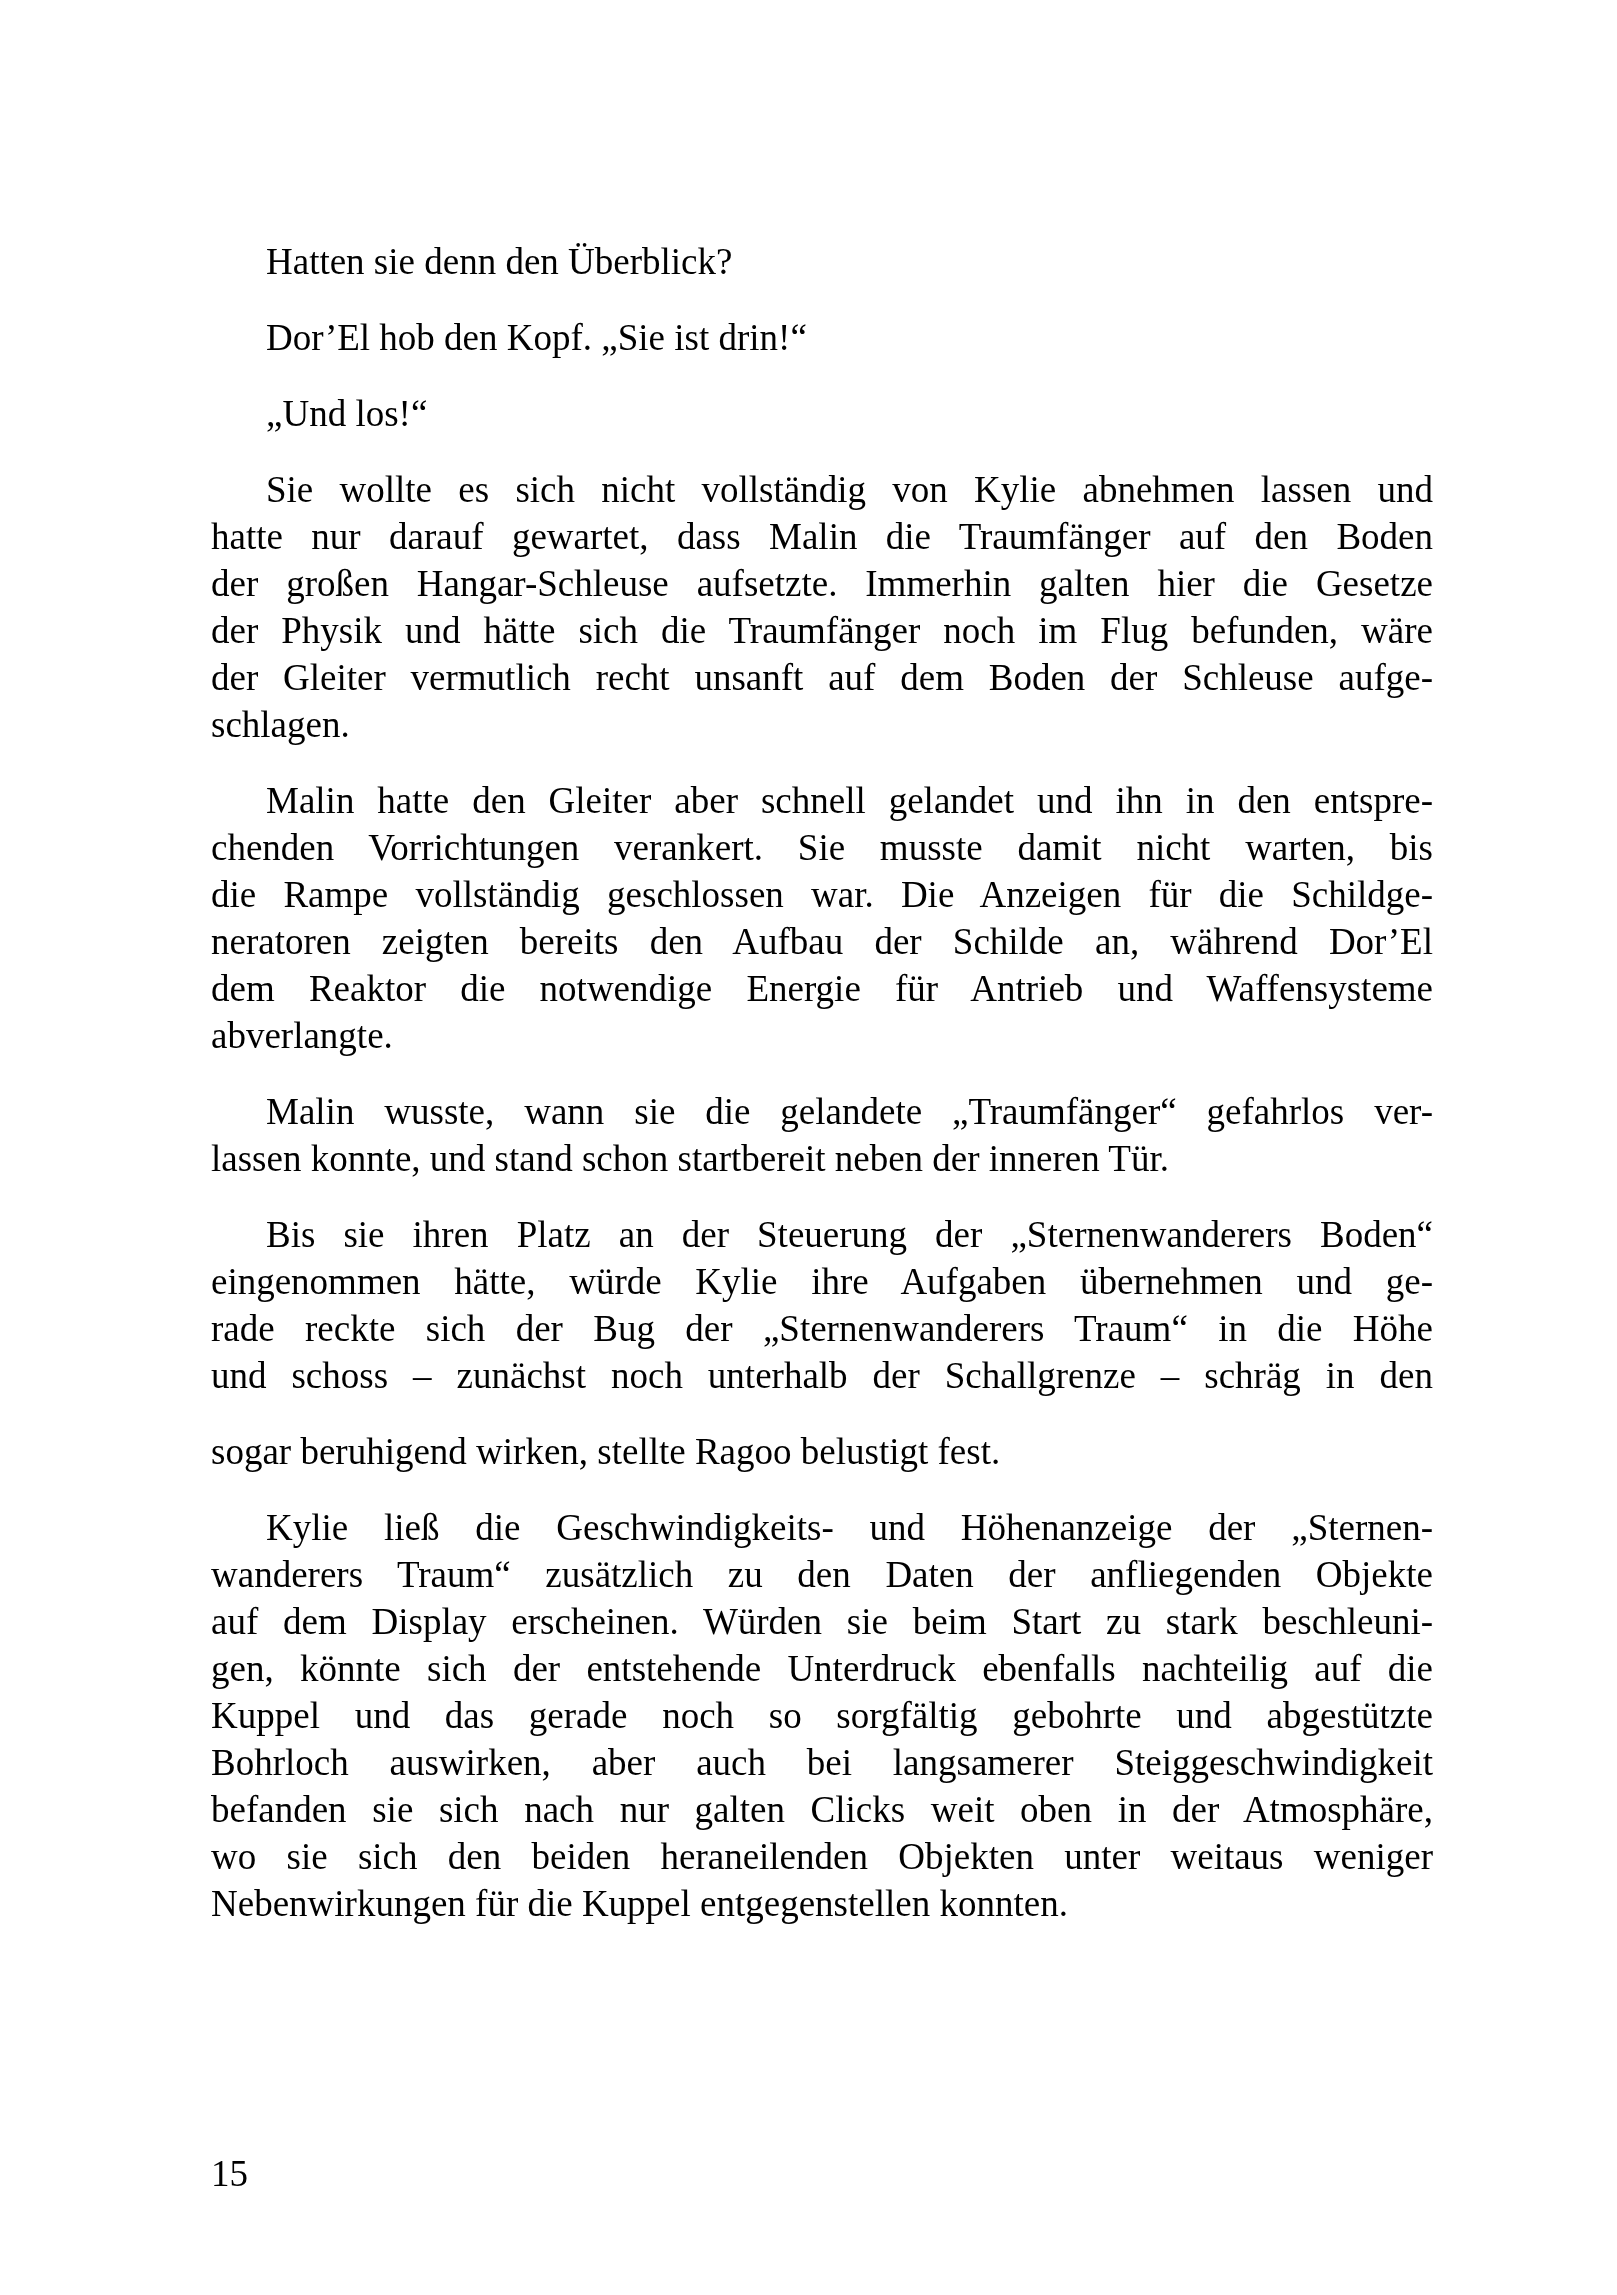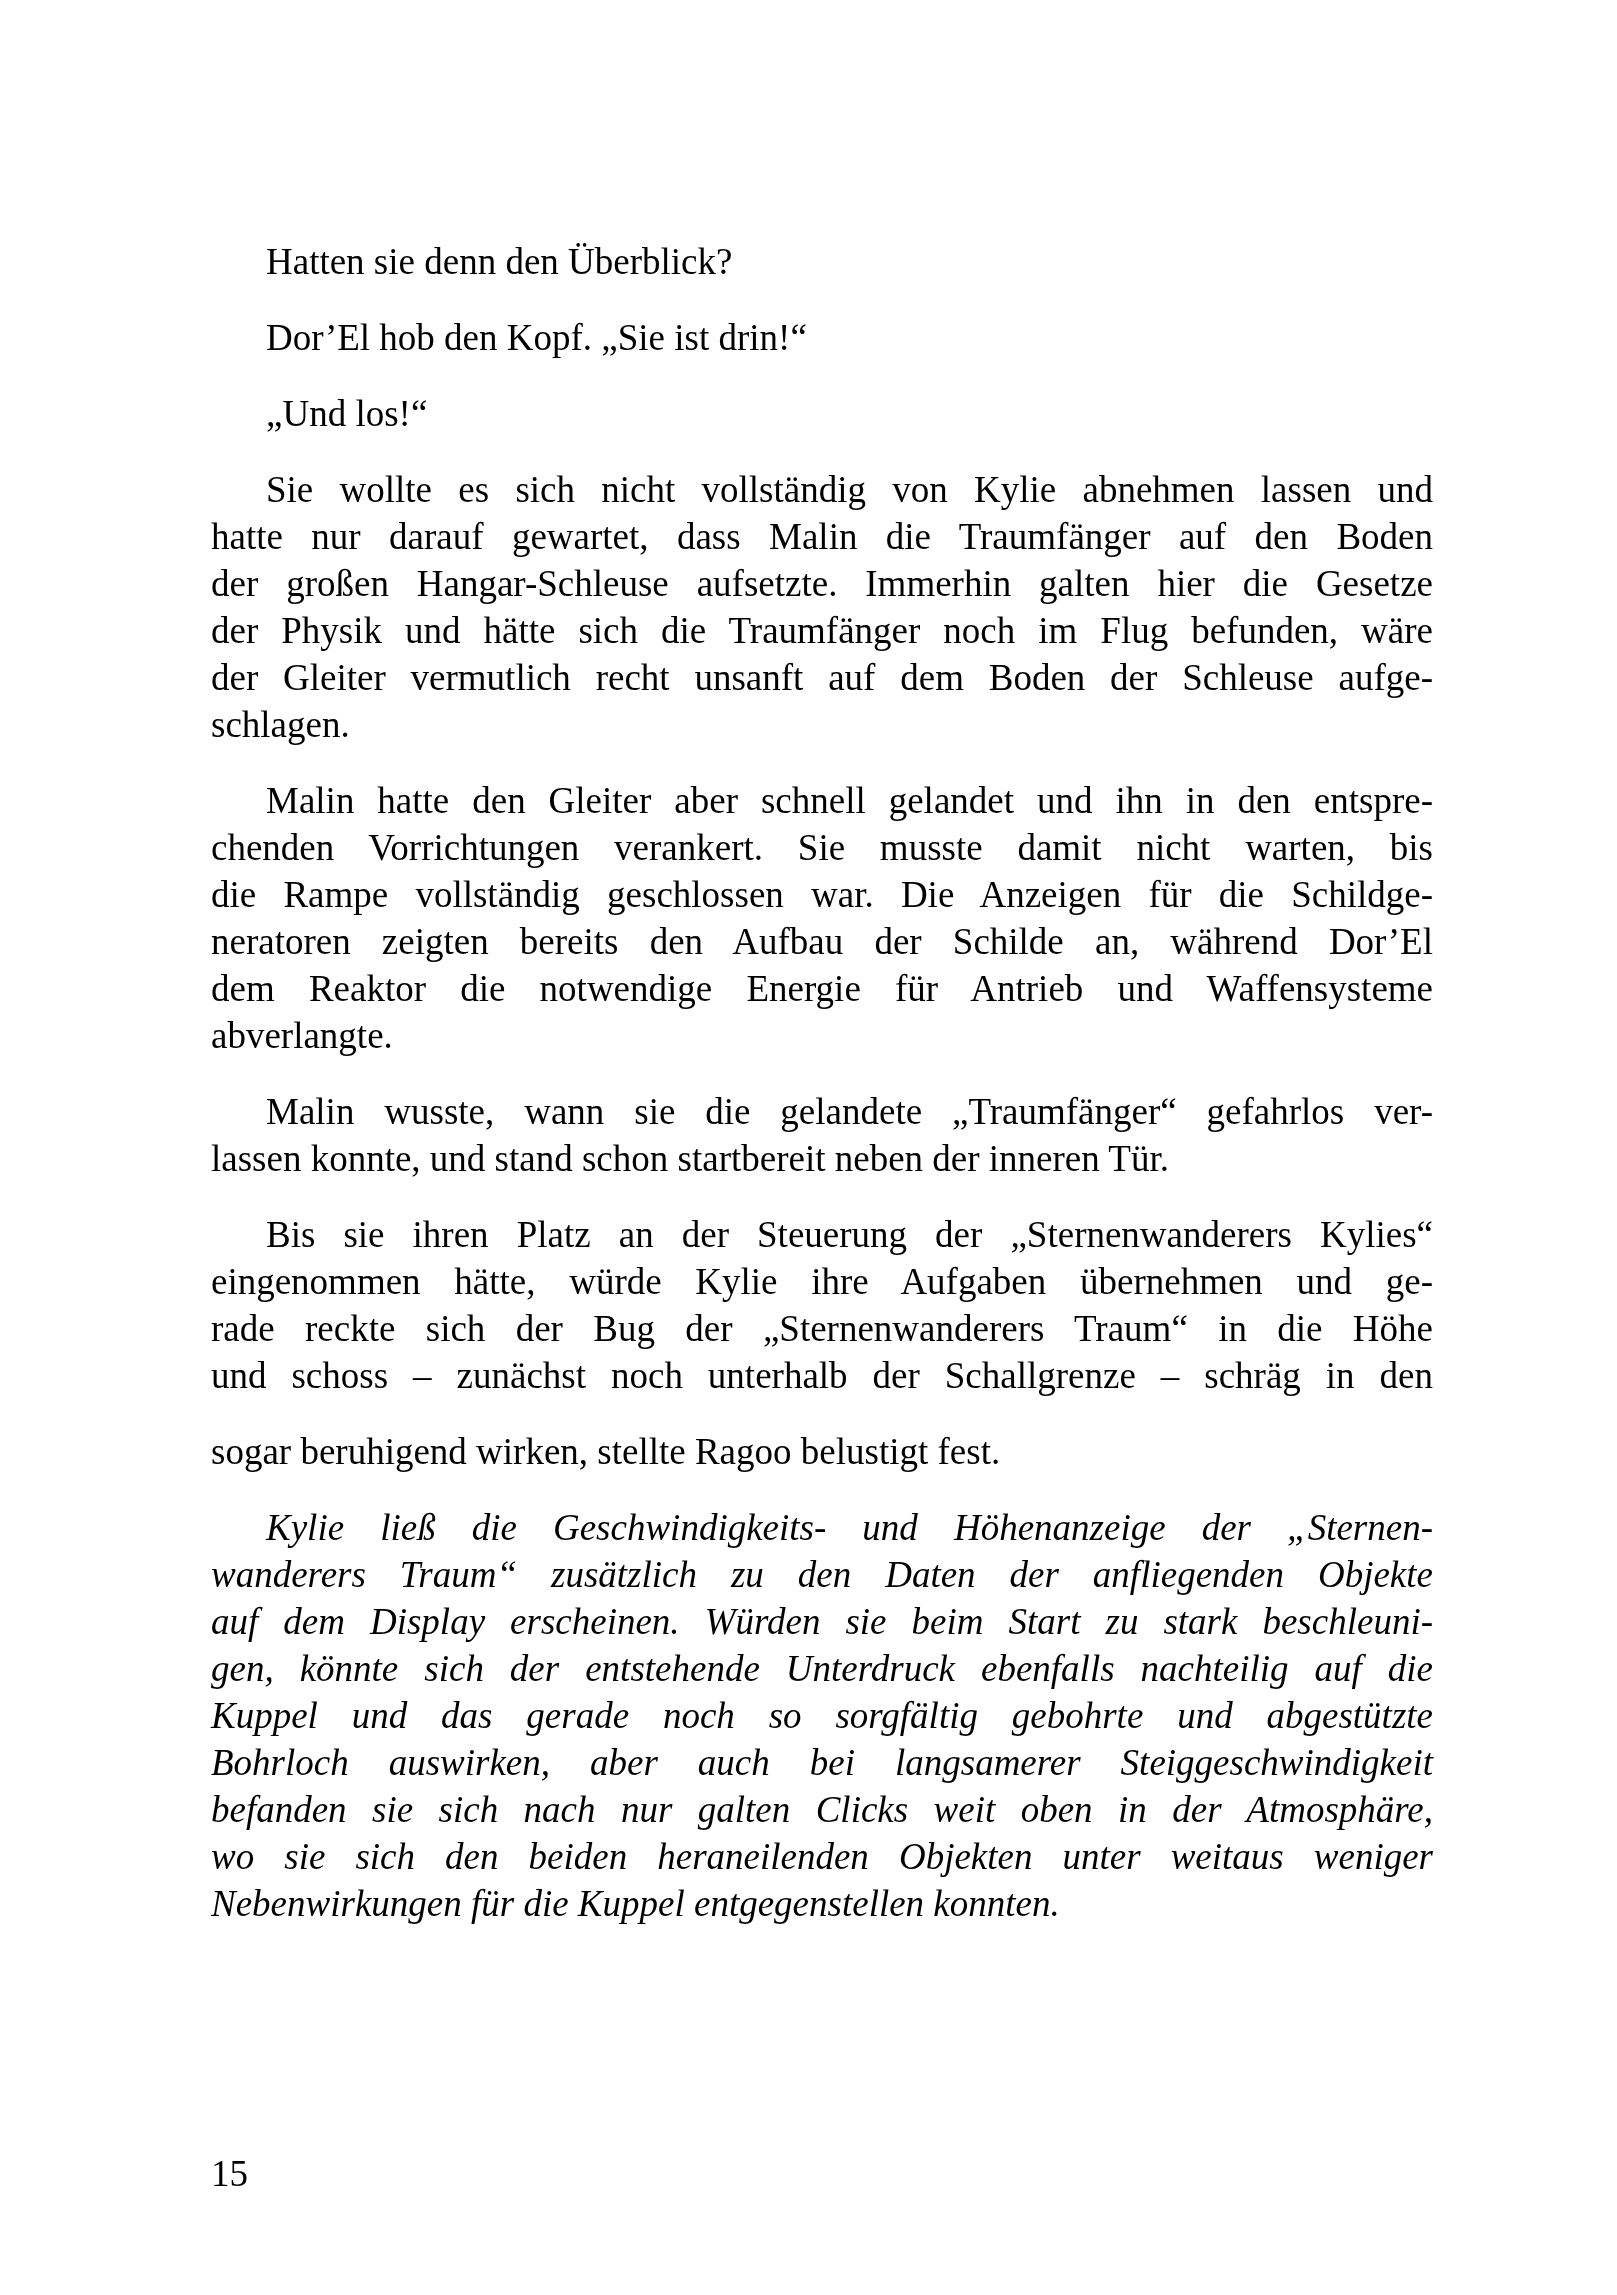--- a/index.html
+++ b/index.html
@@ -22,21 +22,21 @@
     left: 211px;
     top: 196px;
     width: 1222px;
     font-size: 37px;
     line-height: 47px;
   }
   .para {
     margin: 0 0 29px 0;
     padding: 0;
   }
-  .para:last-child { margin-bottom: 0; font-style: italic; }
+  .para:last-child { margin-bottom: 0; }
   .ln {
     display: block;
     text-align: justify;
     text-align-last: justify;
     white-space: normal;
   }
   .ln.first { text-indent: 55px; }
   .ln.last  { text-align-last: left; }
   .page-number {
     position: absolute;
@@ -83,21 +83,21 @@
       <span class="ln">dem Reaktor die notwendige Energie für Antrieb und Waffensysteme</span>
       <span class="ln last">abverlangte.</span>
     </p>
 
     <p class="para">
       <span class="ln first">Malin wusste, wann sie die gelandete „Traumfänger“ gefahrlos ver-</span>
       <span class="ln last">lassen konnte, und stand schon startbereit neben der inneren Tür.</span>
     </p>
 
     <p class="para">
-      <span class="ln first">Bis sie ihren Platz an der Steuerung der „Sternenwanderers Kylies“</span>
+      <span class="ln first">Bis sie ihren Platz an der Steuerung der „Sternenwanderers Boden“</span>
       <span class="ln">eingenommen hätte, würde Kylie ihre Aufgaben übernehmen und ge-</span>
       <span class="ln">rade reckte sich der Bug der „Sternenwanderers Traum“ in die Höhe</span>
       <span class="ln">und schoss – zunächst noch unterhalb der Schallgrenze – schräg in den</span>
     </p>
 
     <p class="para">
       <span class="ln last">sogar beruhigend wirken, stellte Ragoo belustigt fest.</span>
     </p>
 
     <p class="para">

